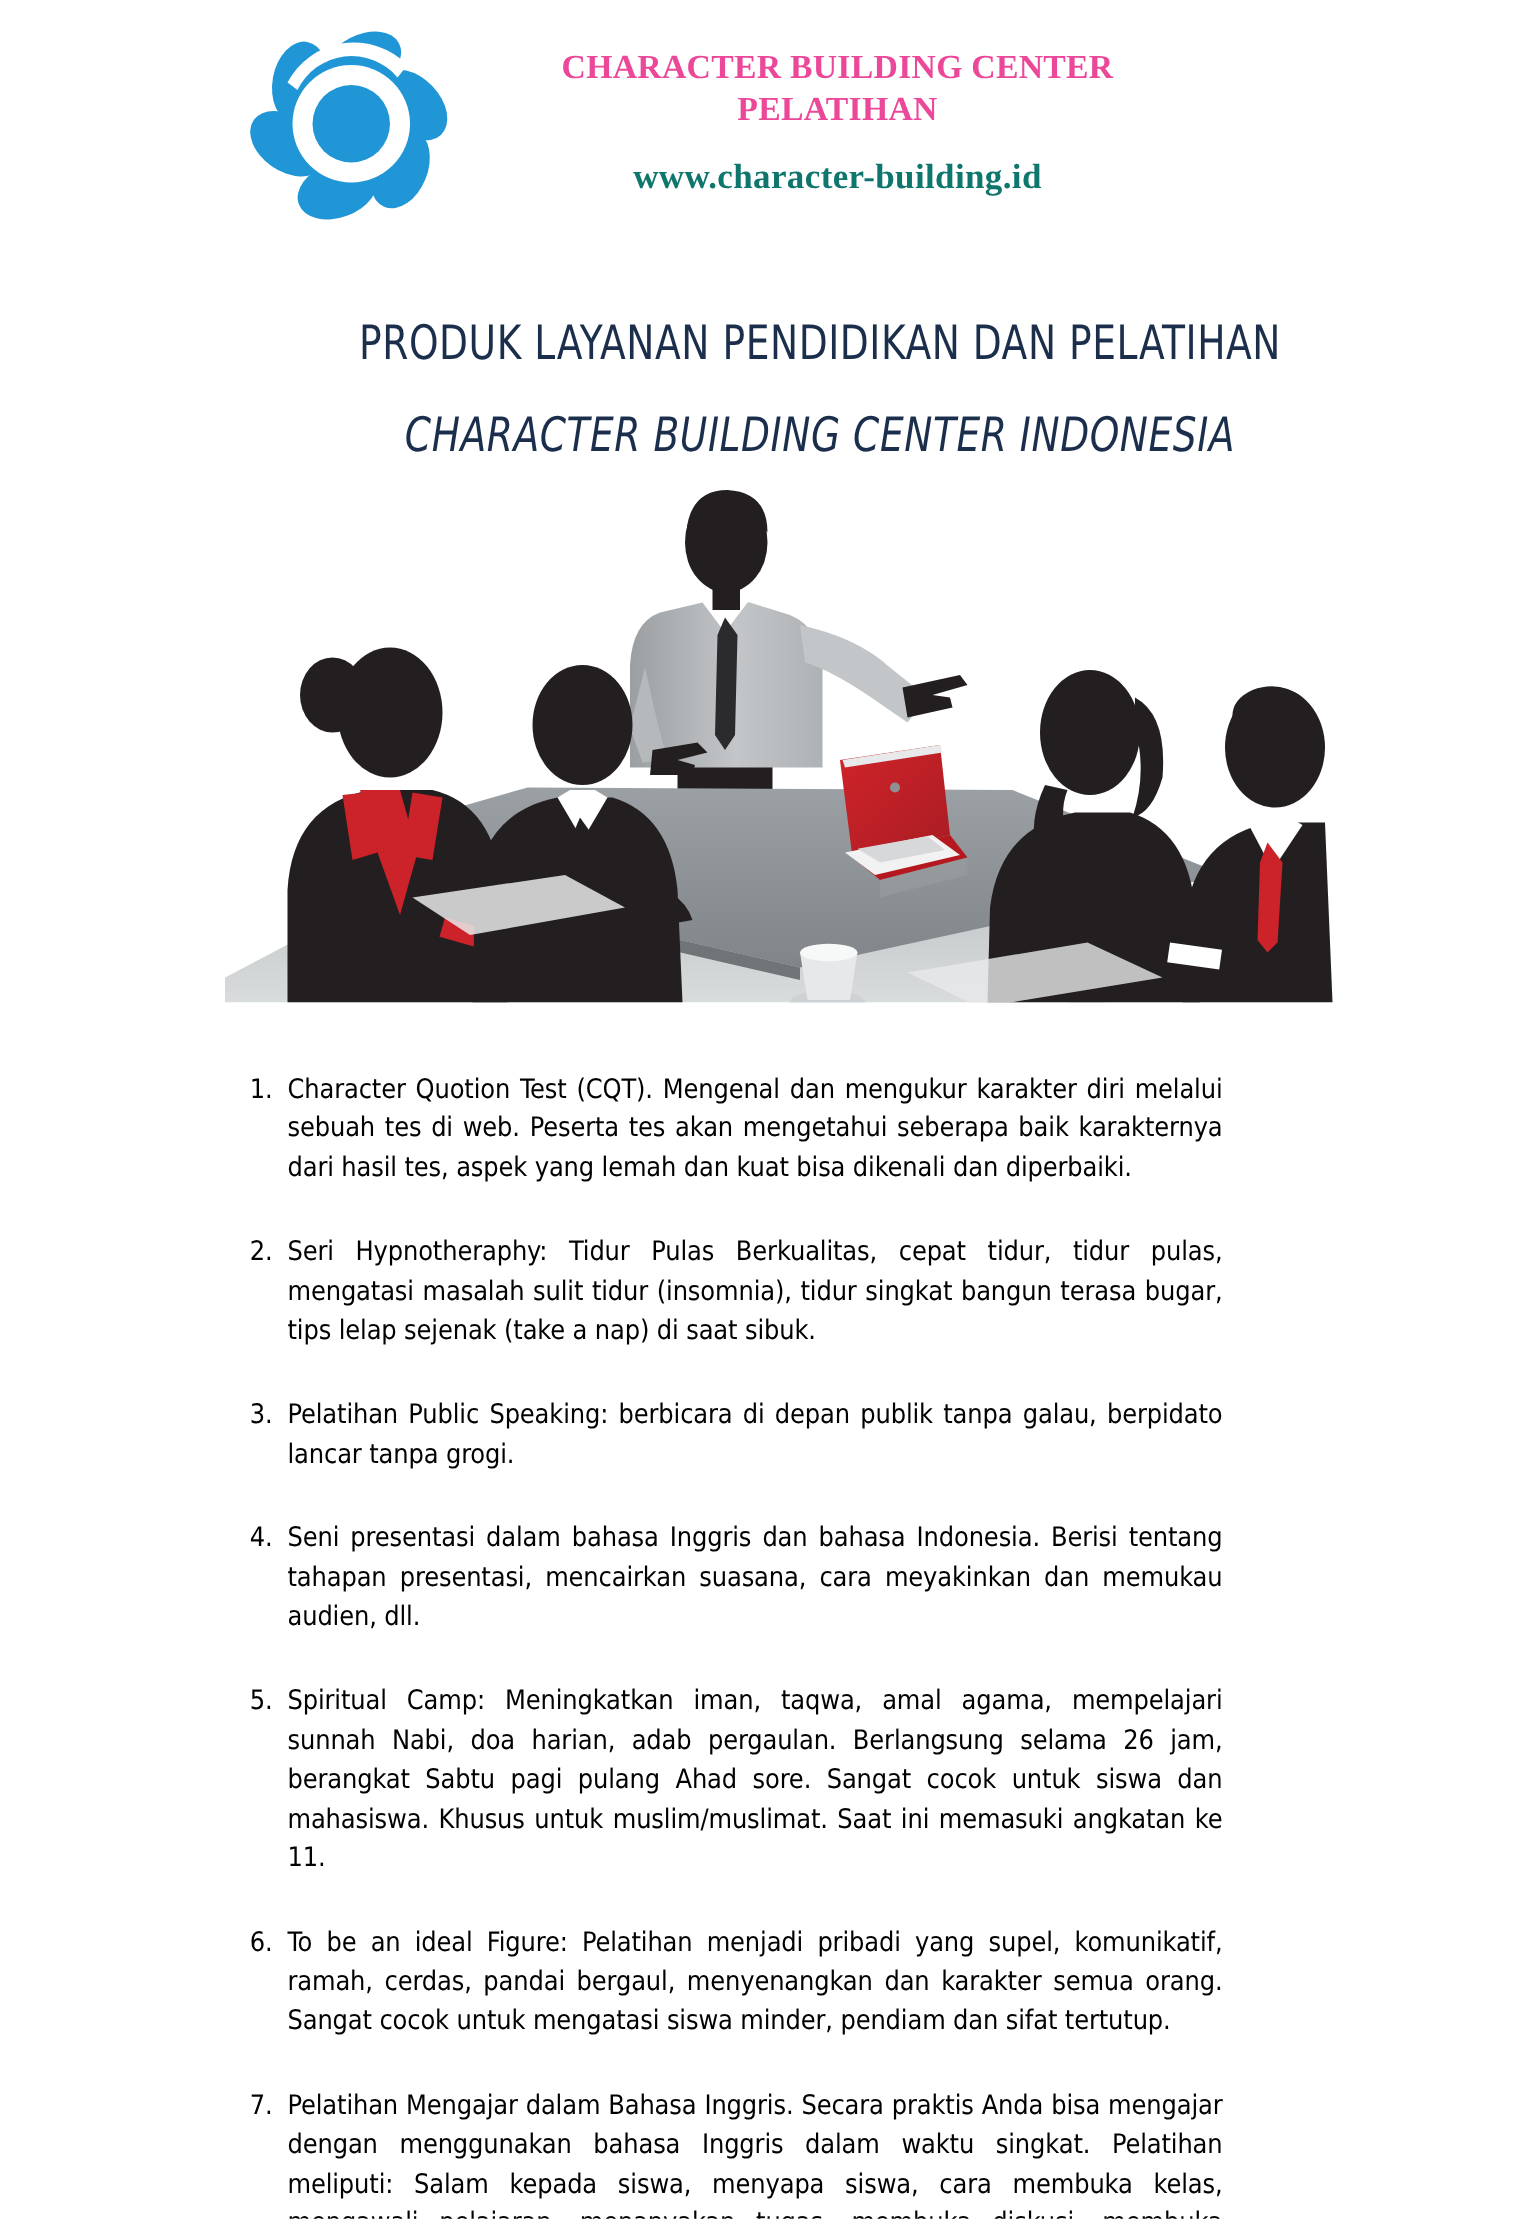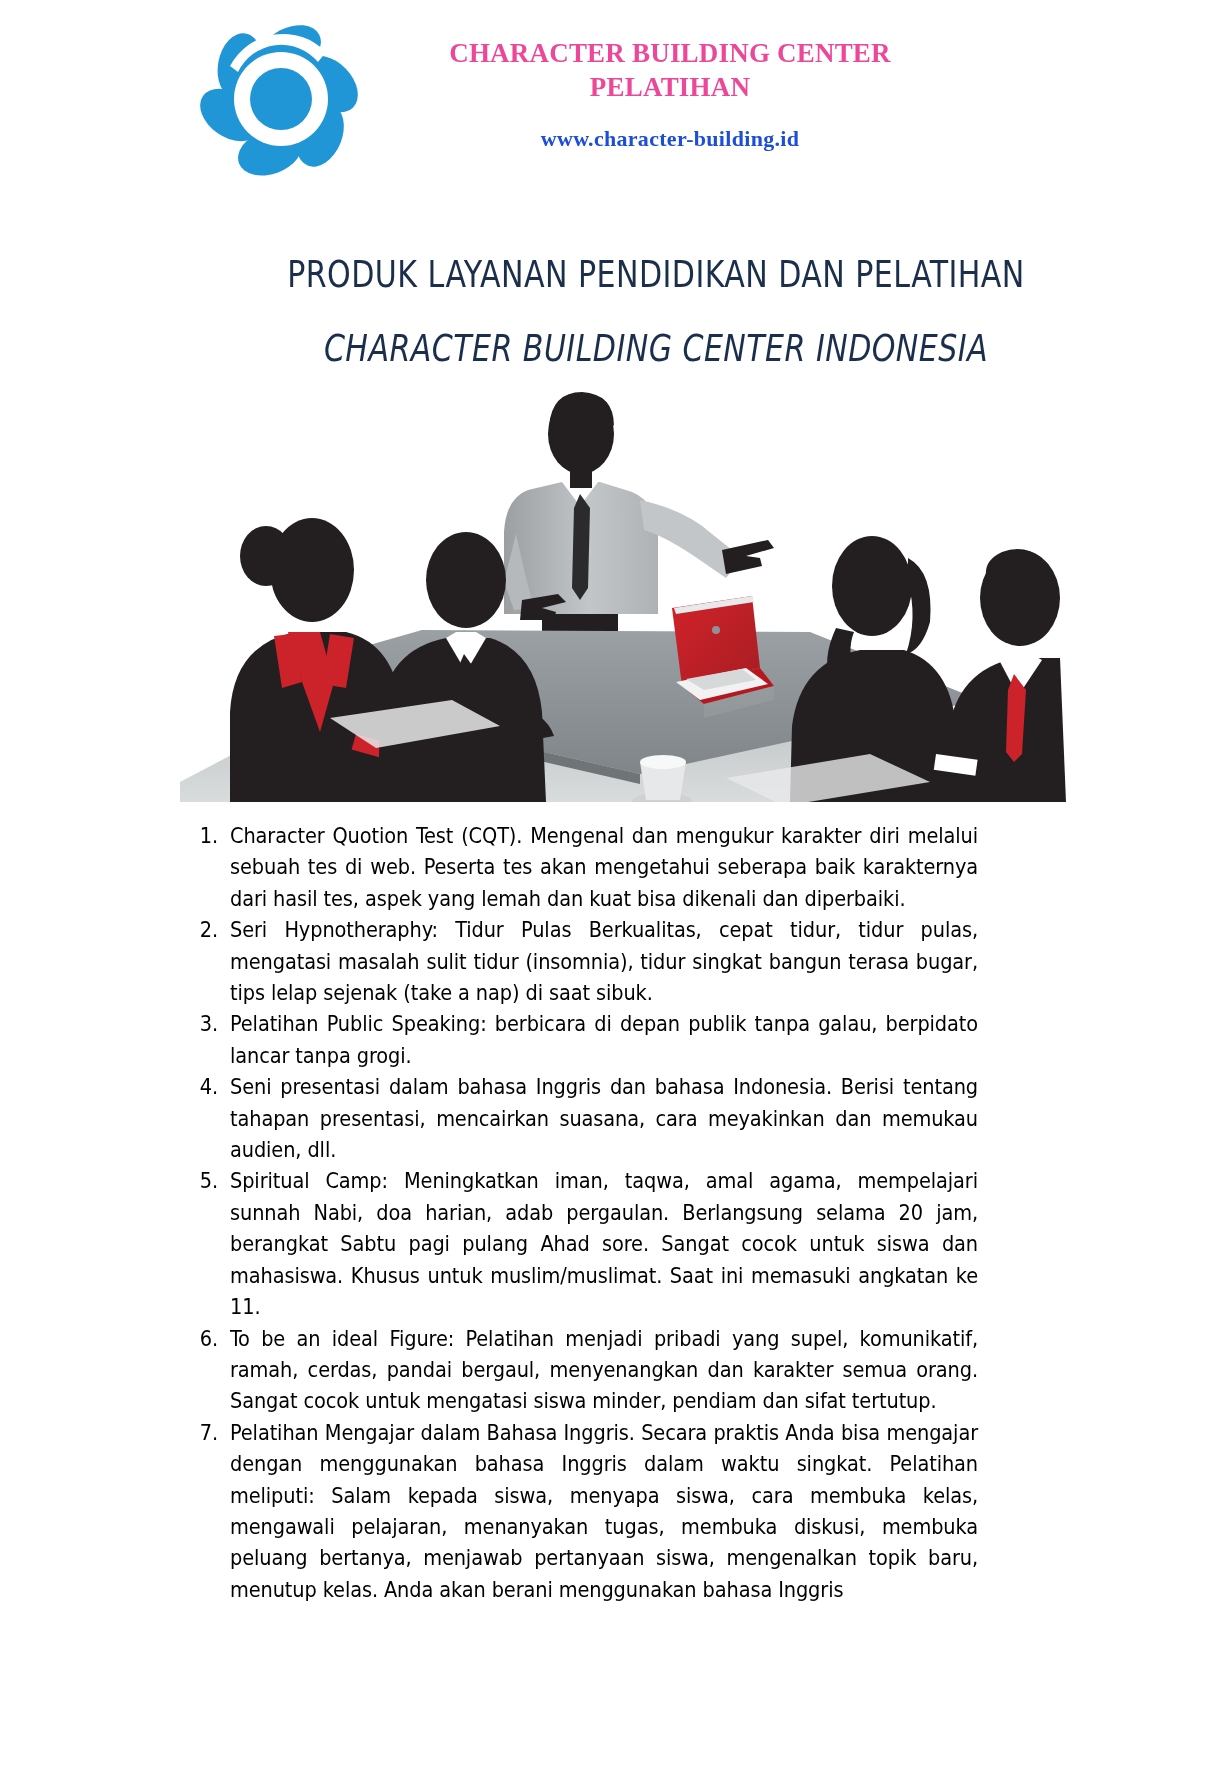--- a/index.html
+++ b/index.html
@@ -41,22 +41,22 @@
     font-weight: bold;
     font-size: 27px;
     line-height: 34px;
     color: #ec4899;
     letter-spacing: 0.2px;
     margin: 0;
   }
   .org-url {
     font-family: "Liberation Serif", "DejaVu Serif", serif;
     font-weight: bold;
-    font-size: 22px;
-    color: #1d4ed8;
+    font-size: 28px;
+    color: #0f766e;
     margin: 22px 0 14px 0;
     letter-spacing: 0.3px;
   }
 
   
   .title-block {
     position: absolute;
     left: 0;
     top: 252px;
     width: 1224px;
@@ -117,21 +117,21 @@
     letter-spacing: -0.1px;
   }
   .content-list li .num {
     position: absolute;
     left: 0;
     top: 0;
     width: 30px;
     text-align: right;
     font-size: 21.5px;
   }
-  .content-list li .txt { display: block; }
+  .content-list li .txt { display: block; margin-top: 36px; }
 </style>
 </head>
 <body>
 
 <div class="header">
 
   <div class="logo-wrap">
     <svg viewBox="0 0 172 155" width="172" height="155" aria-hidden="true">
       <g fill="#2196d6">
 
@@ -303,21 +303,21 @@
   <li>
     <span class="num">3.</span>
     <span class="txt">Pelatihan Public Speaking: berbicara di depan publik tanpa galau, berpidato lancar tanpa grogi.</span>
   </li>
   <li>
     <span class="num">4.</span>
     <span class="txt">Seni presentasi dalam bahasa Inggris dan bahasa Indonesia. Berisi tentang tahapan presentasi, mencairkan suasana, cara meyakinkan dan memukau audien, dll.</span>
   </li>
   <li>
     <span class="num">5.</span>
-    <span class="txt">Spiritual Camp: Meningkatkan iman, taqwa, amal agama, mempelajari sunnah Nabi, doa harian, adab pergaulan. Berlangsung selama 20 jam, berangkat Sabtu pagi pulang Ahad sore. Sangat cocok untuk siswa dan mahasiswa. Khusus untuk muslim/muslimat. Saat ini memasuki angkatan ke 11.</span>
+    <span class="txt">Spiritual Camp: Meningkatkan iman, taqwa, amal agama, mempelajari sunnah Nabi, doa harian, adab pergaulan. Berlangsung selama 26 jam, berangkat Sabtu pagi pulang Ahad sore. Sangat cocok untuk siswa dan mahasiswa. Khusus untuk muslim/muslimat. Saat ini memasuki angkatan ke 11.</span>
   </li>
   <li>
     <span class="num">6.</span>
     <span class="txt">To be an ideal Figure: Pelatihan menjadi pribadi yang supel, komunikatif, ramah, cerdas, pandai bergaul, menyenangkan dan karakter semua orang. Sangat cocok untuk mengatasi siswa minder, pendiam dan sifat tertutup.</span>
   </li>
   <li>
     <span class="num">7.</span>
     <span class="txt">Pelatihan Mengajar dalam Bahasa Inggris. Secara praktis Anda bisa mengajar dengan menggunakan bahasa Inggris dalam waktu singkat. Pelatihan meliputi: Salam kepada siswa, menyapa siswa, cara membuka kelas, mengawali pelajaran, menanyakan tugas, membuka diskusi, membuka peluang bertanya, menjawab pertanyaan siswa, mengenalkan topik baru, menutup kelas. Anda akan berani menggunakan bahasa Inggris</span>
   </li>
 </ol>

